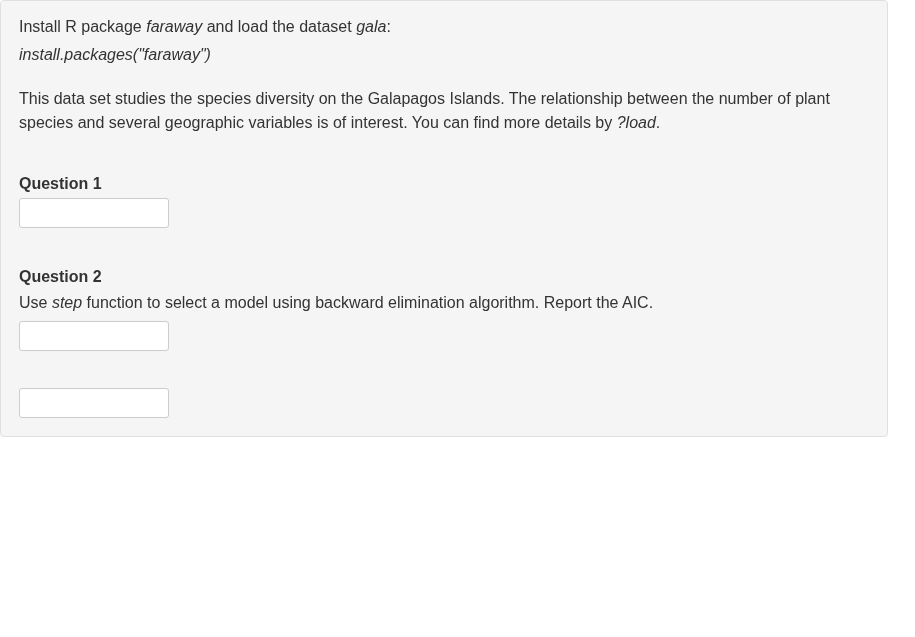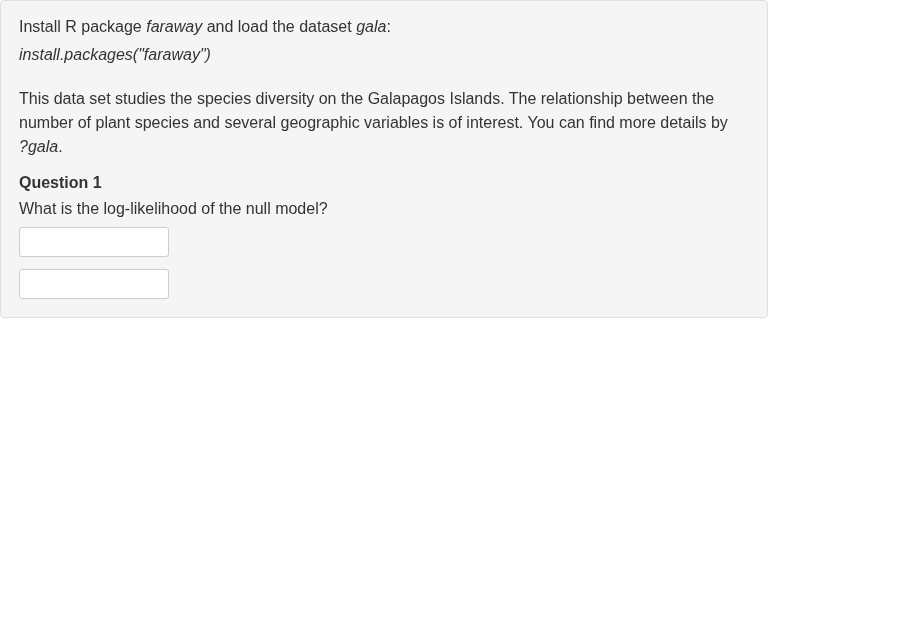--- a/index.html
+++ b/index.html
@@ -4,42 +4,42 @@
 <style>
   body {
     margin: 0;
     padding: 0;
     font-family: Arial, Helvetica, sans-serif;
     font-size: 16px;
     color: #333;
     background: #fff;
   }
   .panel {
-    width: 768px;
+    width: 888px;
     box-sizing: border-box;
     background: #f5f5f5;
     border: 1px solid #e0e0e0;
     border-radius: 4px;
     padding: 14px 28px 18px 18px;
     line-height: 1.5;
   }
   .intro-text {
     margin-bottom: 4px;
   }
   .italic { font-style: italic; }
   .code-line {
     font-style: italic;
     margin-bottom: 2px;
   }
   .paragraph {
     margin-top: 20px;
     margin-bottom: 0;
   }
   .question-block {
-    margin-top: 12px;
+    margin-top: 37px;
   }
   .q-title {
     font-weight: bold;
     margin-bottom: 2px;
   }
   .q-prompt {
     margin-bottom: 6px;
   }
   input.answer {
     width: 150px;
@@ -57,30 +57,34 @@
 <body>
 
 <div class="panel">
 
   <div class="intro-text">
     <span>Install R package </span><span class="italic">faraway</span><span> and load the dataset </span><span class="italic">gala</span><span>:</span>
   </div>
   <div class="code-line">install.packages("faraway")</div>
 
   <div class="paragraph">
-    <span>This data set studies the species diversity on the Galapagos Islands. The relationship between the number of plant species and several geographic variables is of interest. You can find more details by </span><span class="italic">?gala</span><span>.</span>
+    <span>This data set studies the species diversity on the Galapagos Islands. The relationship between the number of plant species and several geographic variables is of interest. You can find more details by </span><span class="italic">?load</span><span>.</span>
   </div>
 
 
   <div class="question-block">
     <div class="q-title">Question 1</div>
+    <input type="text" class="answer" style="">
+  </div>
+
+  <div class="question-block">
+    <div class="q-title">Question 2</div>
     <div class="q-prompt">
-      <span>What is the log-likelihood of the null model?</span><span class="italic"></span><span></span>
+      <span>Use </span><span class="italic">step</span><span> function to select a model using backward elimination algorithm. Report the AIC.</span>
     </div>
     <input type="text" class="answer" style="">
   </div>
-
 
   <div class="question-block">
     <input type="text" class="answer" style="">
   </div>
 
 </div>
 
 </body></html>

